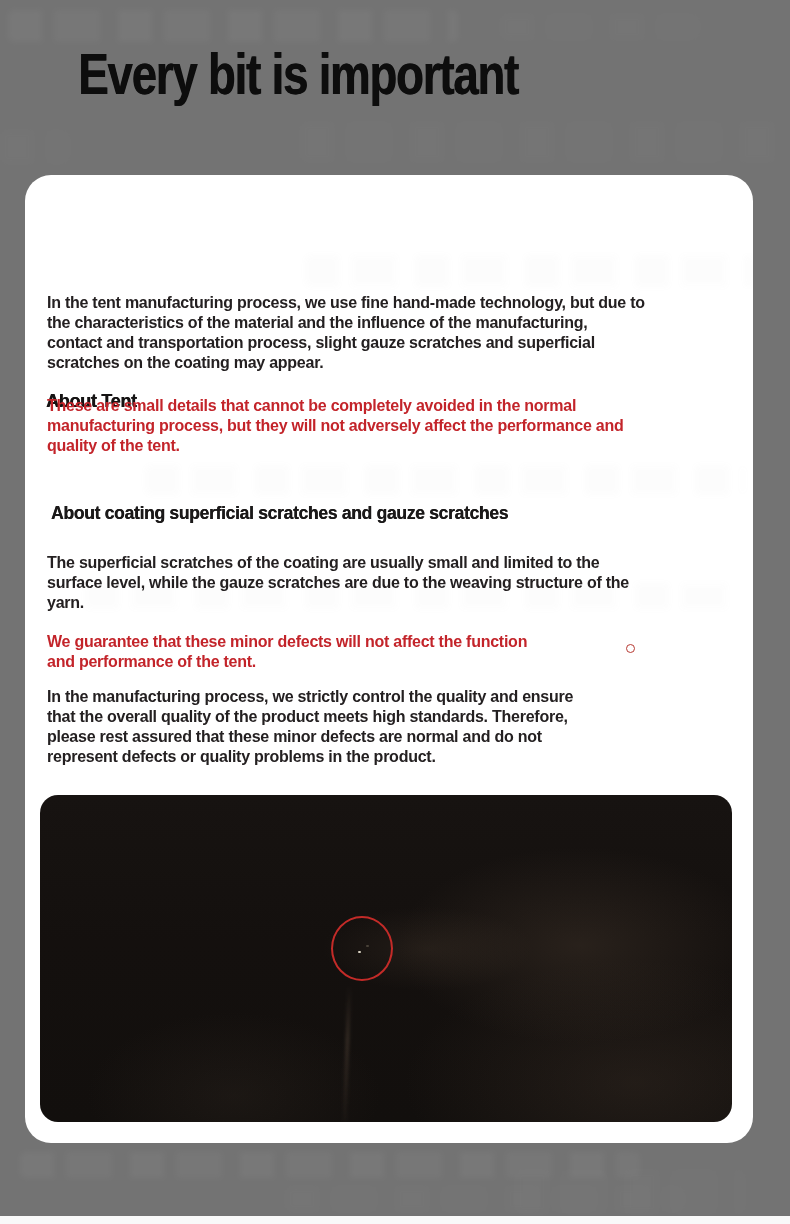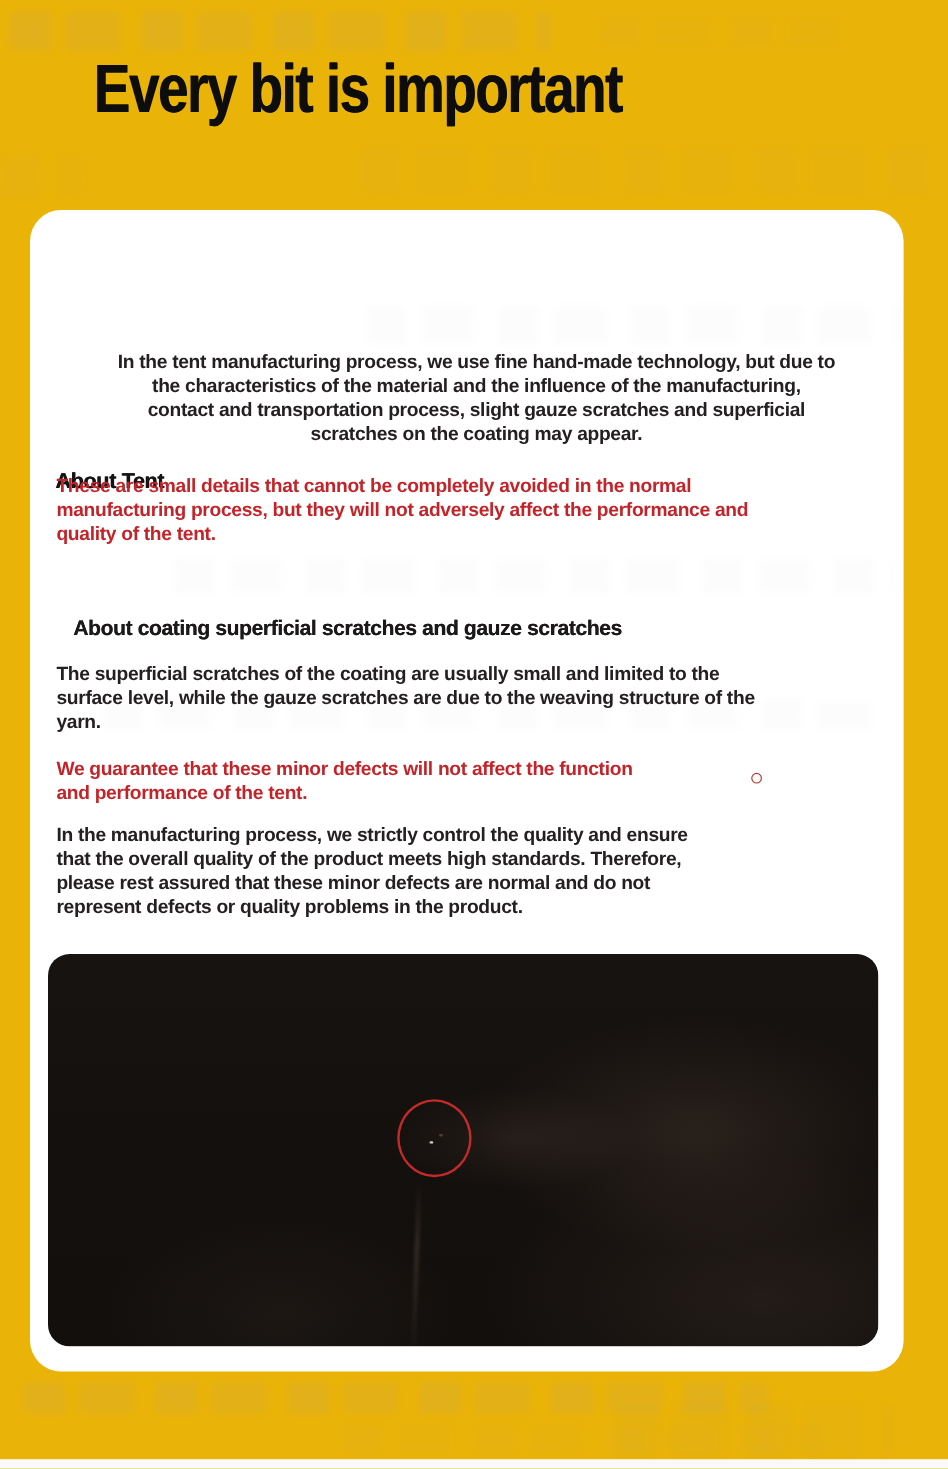--- a/index.html
+++ b/index.html
@@ -1,18 +1,18 @@
 <!DOCTYPE html>
 <html><head>
 <meta charset="utf-8">
 <style>
   html,body{margin:0;padding:0;background:#efefef;}
   #page{
     position:relative;width:790px;height:1224px;overflow:hidden;
-    background:#eab308;
+    background:#737373;
     font-family:"Liberation Sans",sans-serif;
   }
   
   .ghost{
     position:absolute;border-radius:6px;filter:blur(3px);
     background-image:repeating-linear-gradient(90deg,
       rgba(160,160,160,.55) 0 34px, transparent 34px 46px,
       rgba(160,160,160,.45) 46px 92px, transparent 92px 110px);
     opacity:.22;pointer-events:none;
   }
@@ -35,24 +35,24 @@
     position:absolute;left:21px;top:216px;margin:0;
     font-size:18px;font-weight:800;color:#151313;letter-spacing:-.3px;
     text-shadow:.4px 0 0 #151313;
   }
   .para{
     position:absolute;left:22px;width:700px;margin:0;
     font-size:16px;line-height:20px;font-weight:700;
     letter-spacing:-.25px;color:#242021;white-space:pre-line;
   }
   .para.red{color:#c3242a;}
-  #intro-para{top:118px;text-align:center;}
+  #intro-para{top:118px;}
   #warning-para{top:221px;}
   #sub-heading{
-    position:absolute;left:22px;top:324px;margin:14px;
+    position:absolute;left:22px;top:324px;margin:4px;
     font-size:17.5px;font-weight:800;color:#1b1919;letter-spacing:-.3px;
     text-shadow:.3px 0 0 #1b1919;
   }
   #detail-para{top:378px;}
   #guarantee-para{top:446px;margin-top:11px;}
   #quality-para{top:512px;}
   #small-circle{
     position:absolute;left:601px;top:469px;width:7px;height:7px;
     border:1.6px solid #b73a33;border-radius:50%;background:transparent;
   }

